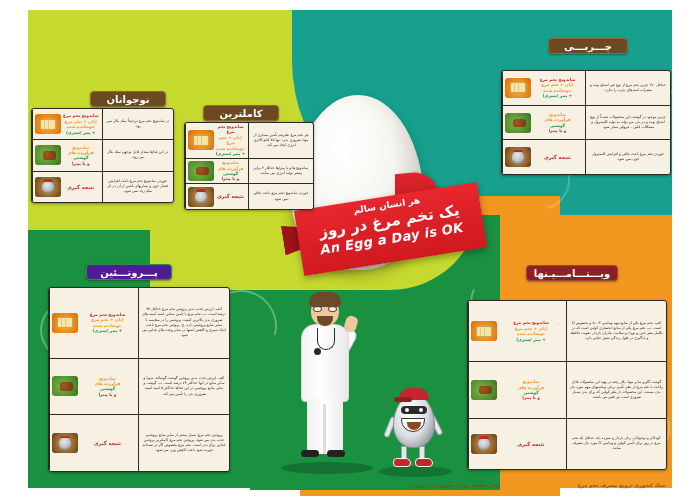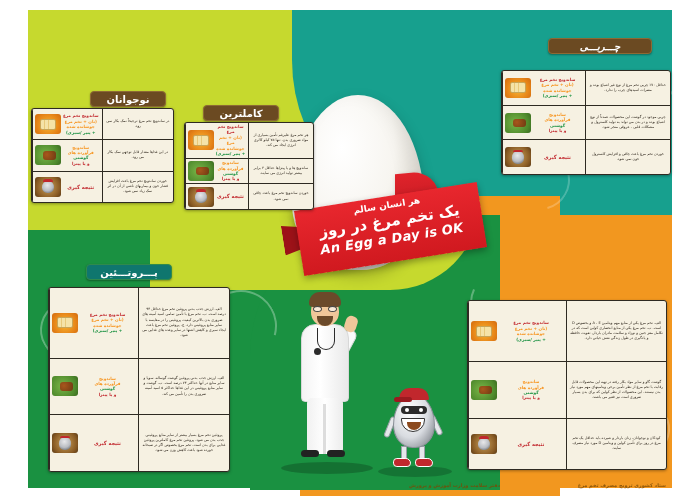--- a/index.html
+++ b/index.html
@@ -69,21 +69,21 @@
   #title .t2{display:block;}
 
   
   .badge{
     position:absolute;height:16px;line-height:16px;text-align:center;
     color:#fff;font-size:10px;font-weight:bold;border-radius:4px;
     letter-spacing:2px;
     box-shadow:0 1px 2px rgba(0,0,0,.35);
   }
   .badge.brown{background:#6b4a22;border:1px solid #8d6a34;}
-  .badge.darkgreen{background:#0f766e;border:1px solid #2f8a4c;}
+  .badge.darkgreen{background:#4c1d95;border:1px solid #2f8a4c;}
   .badge.maroon{background:#8c2121;border:1px solid #a64040;}
 
   
   .tbl{
     position:absolute;background:#f4efe0;border:1.5px solid #2e2a22;
     border-radius:3px;overflow:hidden;display:flex;flex-direction:column;
     box-shadow:0 1px 3px rgba(0,0,0,.35);
   }
   .tbl.cream{background:#f6f1e2;}
   .trow{display:flex;flex:1;border-bottom:1px solid #2e2a22;}
@@ -342,21 +342,21 @@
       <div class="c-text c-label">
         <div class="lab-txt concl">نتیجه گیری</div>
         <div class="thumb concl">
             <div class="face"></div>
             <div class="cap"></div>
           </div>
       </div>
     </div>
   </div>
 
-  <div class="badge brown" style="left:548px;top:38px;width:104px;font-style:italic;">چـــربـــی</div>
+  <div class="badge brown" style="left:548px;top:38px;width:80px;">چـــربـــی</div>
   <div class="tbl cream" style="left:501px;top:70px;width:170px;height:105px;">
     <div class="trow">
       <div class="c-text">حداقل ۷۰٪ چربی تخم مرغ از نوع غیر اشباع بوده و مضرات اسیدهای چرب را ندارد.</div>
       <div class="c-text c-label">
         <div class="lab-txt">
           <span class="l1">ساندویچ تخم مرغ</span>
           <span class="l2">(نان + تخم مرغ</span>
           <span class="l2">جوشانده شده</span>
           <span class="l3">+ پنیر /سبزی)</span>
         </div>
@@ -426,20 +426,21 @@
       <div class="c-text c-label">
         <div class="lab-txt concl">نتیجه گیری</div>
         <div class="thumb concl">
             <div class="face"></div>
             <div class="cap"></div>
           </div>
       </div>
     </div>
   </div>
 
+  <div class="badge maroon" style="left:526px;top:265px;width:92px;">ویـــتـــامـــیـنها</div>
   <div class="tbl cream" style="left:467px;top:300px;width:200px;height:170px;">
     <div class="trow" style="flex:1.2;">
       <div class="c-text">الف- تخم مرغ یکی از منابع مهم ویتامین A ، E و بخصوص D است. ب- تخم مرغ یکی از منابع انحصاری کولین است که در تکامل مغز جنین و نوزاد و سلامت مادران باردار، تقویت حافظه و یادگیری در طول زندگی نقش حیاتی دارد.</div>
       <div class="c-text c-label">
         <div class="lab-txt">
           <span class="l1">ساندویچ تخم مرغ</span>
           <span class="l2">(نان + تخم مرغ</span>
           <span class="l2">جوشانده شده</span>
           <span class="l3">+ پنیر /سبزی)</span>
         </div>

